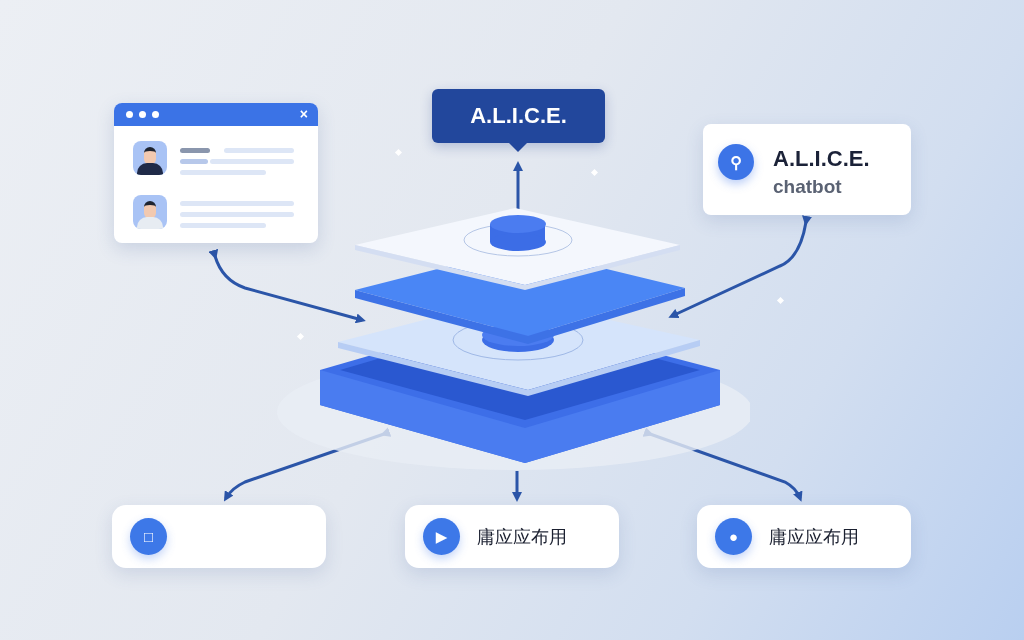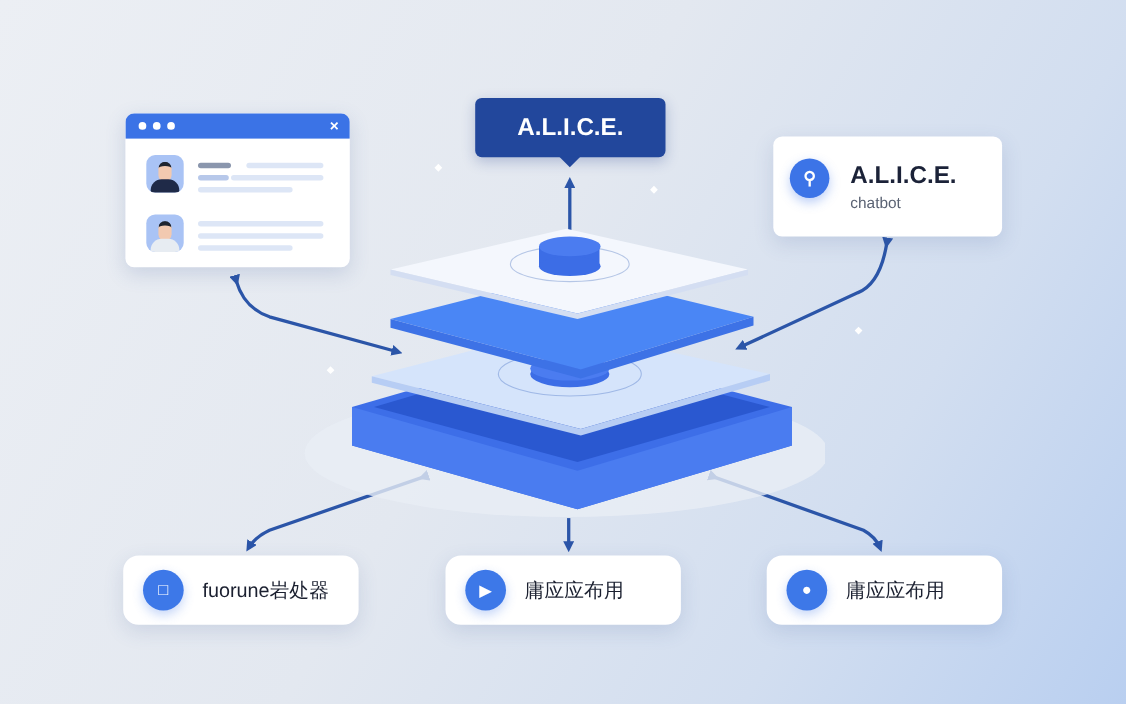--- a/index.html
+++ b/index.html
@@ -22,21 +22,21 @@
   .line { position:absolute; height:5px; border-radius:3px; background:#dde6f6; }
   
   .title-tag { left:432px; top:89px; width:173px; height:54px; background:#22479c; border-radius:6px;
                color:#fff; font-size:22px; font-weight:bold; display:flex; align-items:center; justify-content:center;
                box-shadow:0 4px 12px rgba(30,60,140,0.25); }
   .title-tail { left:508px; top:142px; width:0; height:0; border-left:10px solid transparent; border-right:10px solid transparent; border-top:10px solid #22479c; }
   
   .chat { left:703px; top:124px; width:208px; height:91px; background:#fff; border-radius:8px; box-shadow:0 6px 18px rgba(60,90,150,0.15); }
   .chat .ic { position:absolute; left:15px; top:20px; width:36px; height:36px; border-radius:50%; background:#3c74e7; box-shadow:0 4px 10px rgba(60,116,231,0.35); color:#fff; font-size:16px; display:flex; align-items:center; justify-content:center; font-weight:bold; }
   .chat .t1 { position:absolute; left:70px; top:22px; font-size:22px; font-weight:bold; color:#1b2238; }
-  .chat .t2 { position:absolute; left:70px; top:52px; font-size:14px; font-weight:normal; color:#5a6273; }
+  .chat .t2 { position:absolute; left:70px; top:52px; font-size:19px; font-weight:bold; color:#5a6273; }
   
   .pill { top:505px; width:214px; height:63px; background:#fff; border-radius:14px; box-shadow:0 6px 18px rgba(60,90,150,0.15); }
   .pill .ic { position:absolute; left:18px; top:13px; width:37px; height:37px; border-radius:50%; background:#3d78e8; color:#fff; display:flex; align-items:center; justify-content:center; font-size:15px; box-shadow:0 4px 10px rgba(60,116,231,0.3); }
   .pill .lbl { position:absolute; left:72px; top:20px; font-size:18px; color:#1b2030; }
   .sparkle { width:5px; height:5px; background:#fff; transform:rotate(45deg); }
 </style>
 </head>
 <body>
 
 <svg class="abs" style="left:0;top:0" width="1024" height="640">
@@ -113,21 +113,20 @@
 <div class="abs title-tail"></div>
 
 <div class="abs chat">
   <div class="ic">⚲</div>
   <div class="t1">A.L.I.C.E.</div>
   <div class="t2">chatbot</div>
 </div>
 
 <div class="abs pill" style="left:112px">
   <div class="ic">□</div>
-  <div class="lbl">fuorune岩处器</div>
 </div>
 <div class="abs pill" style="left:405px">
   <div class="ic">▶</div>
   <div class="lbl">庸应应布用</div>
 </div>
 <div class="abs pill" style="left:697px">
   <div class="ic">●</div>
   <div class="lbl">庸应应布用</div>
 </div>
 

